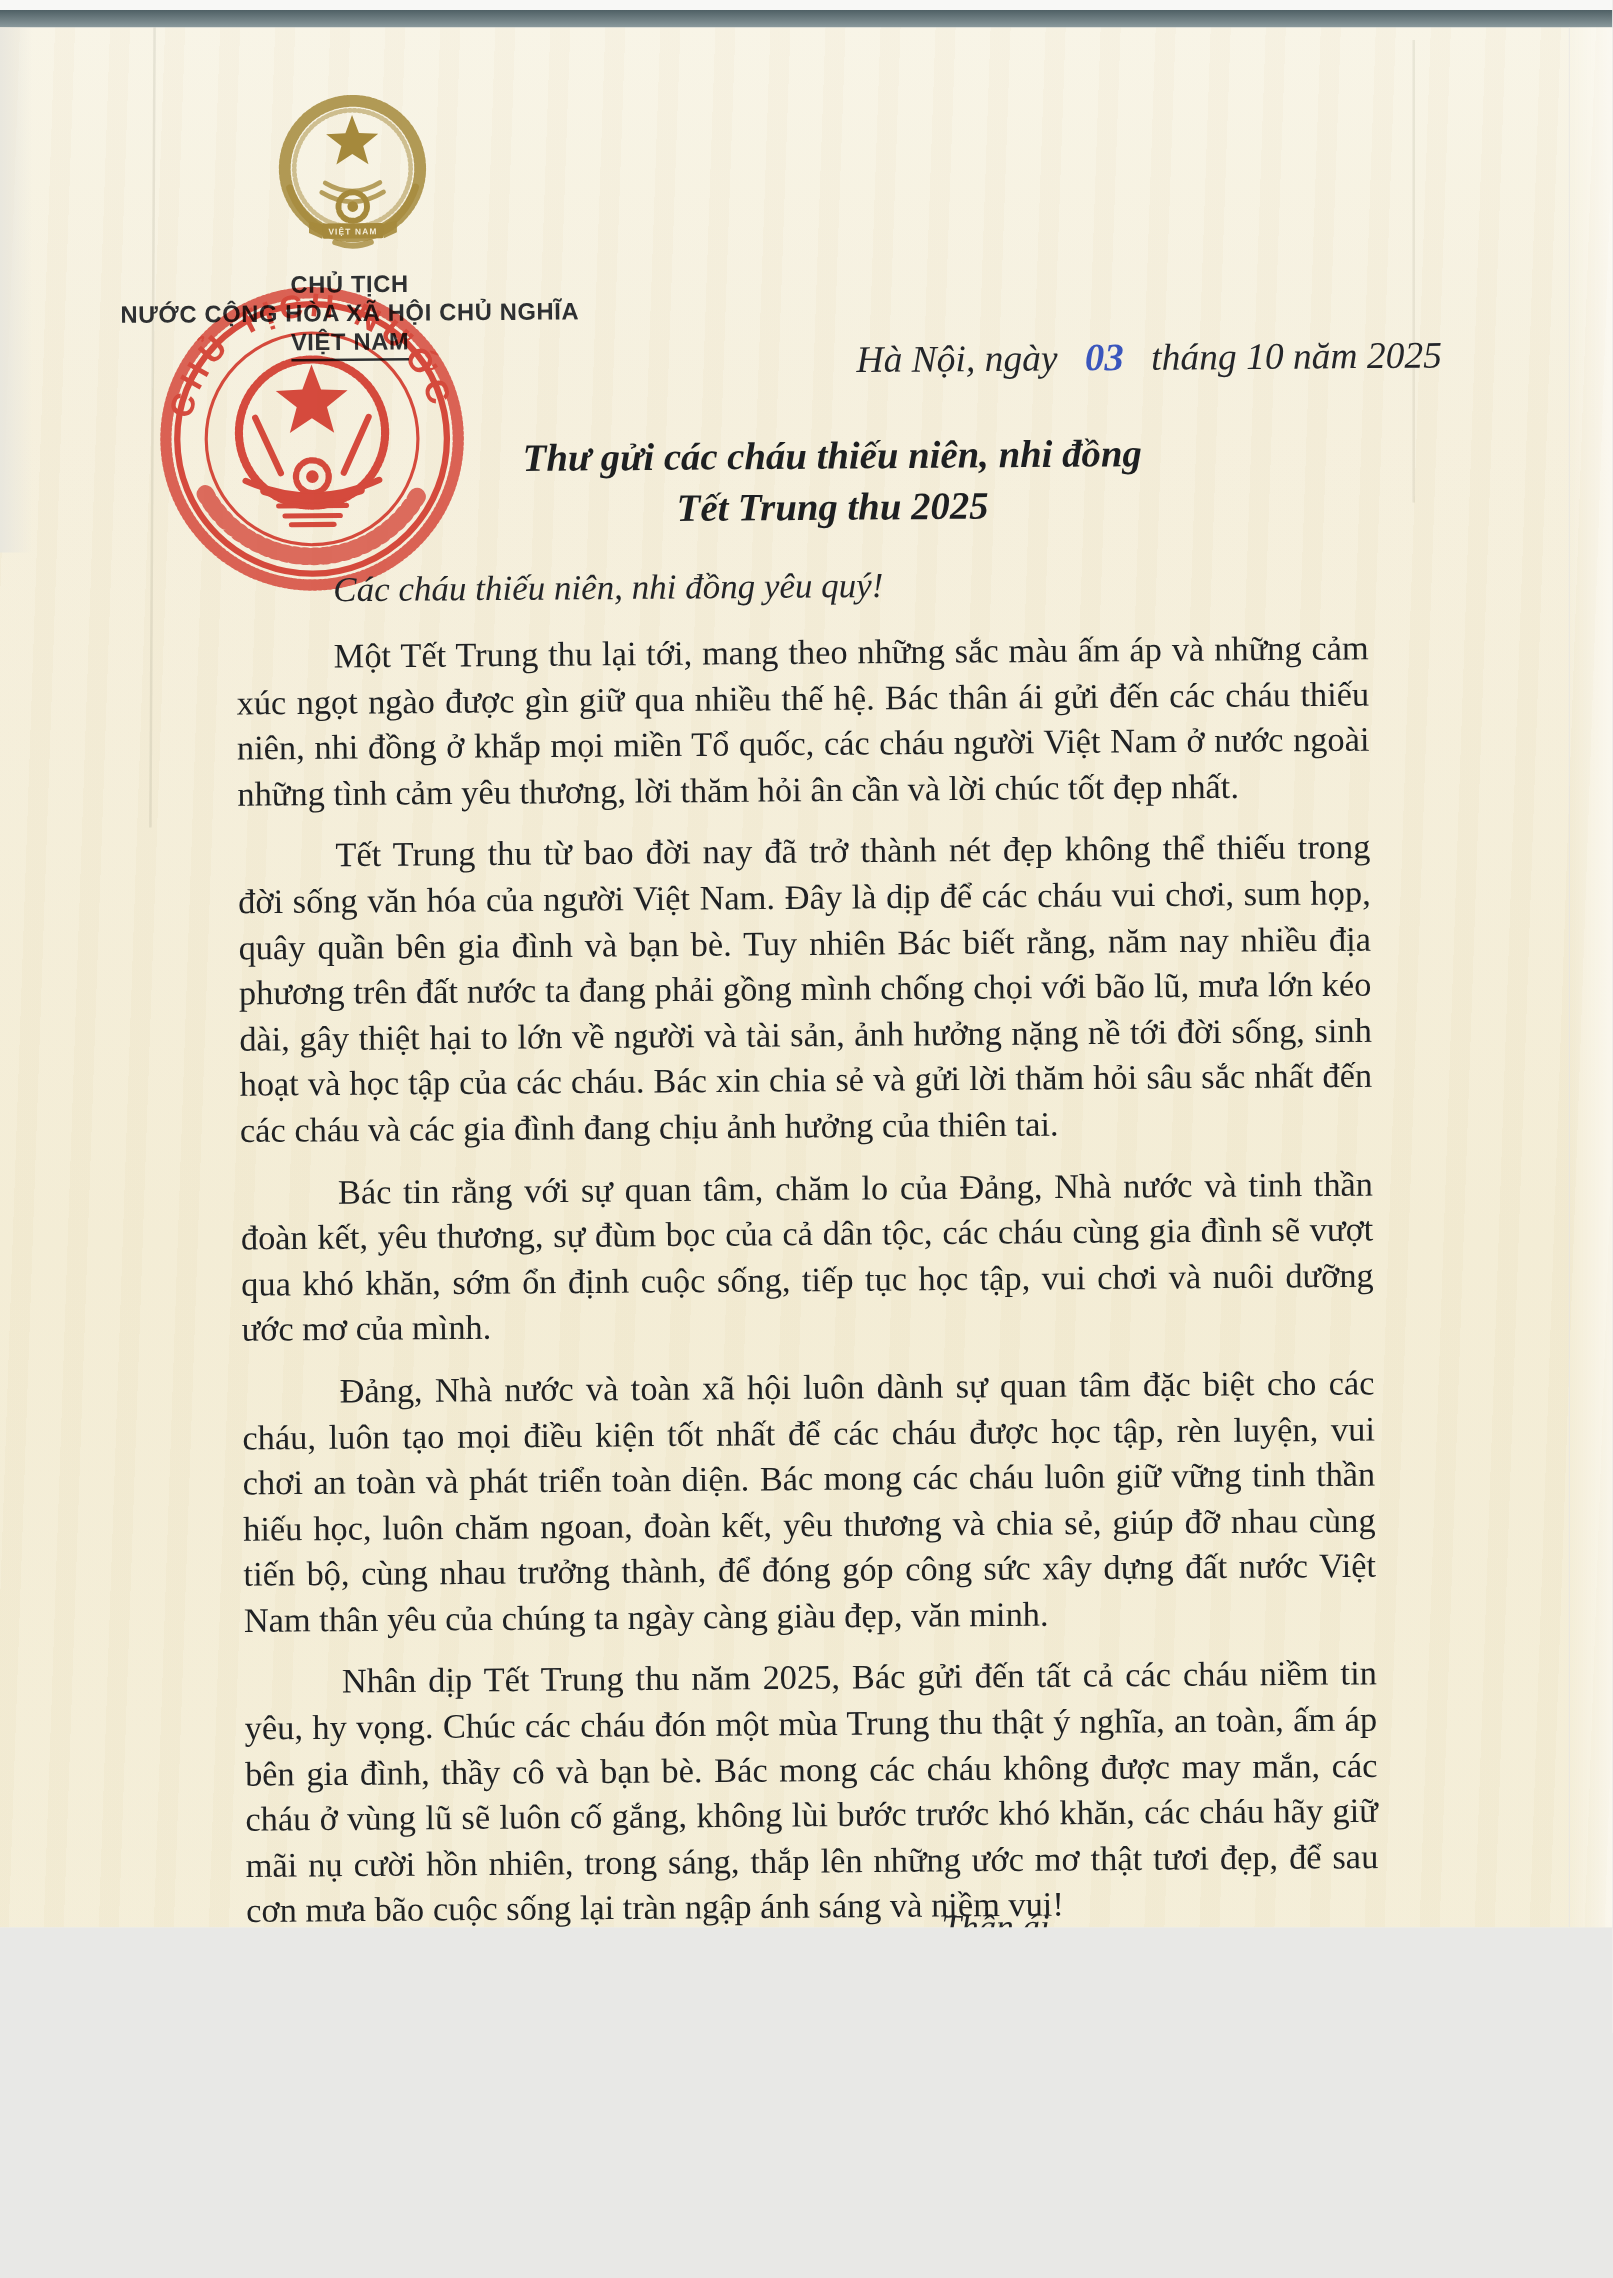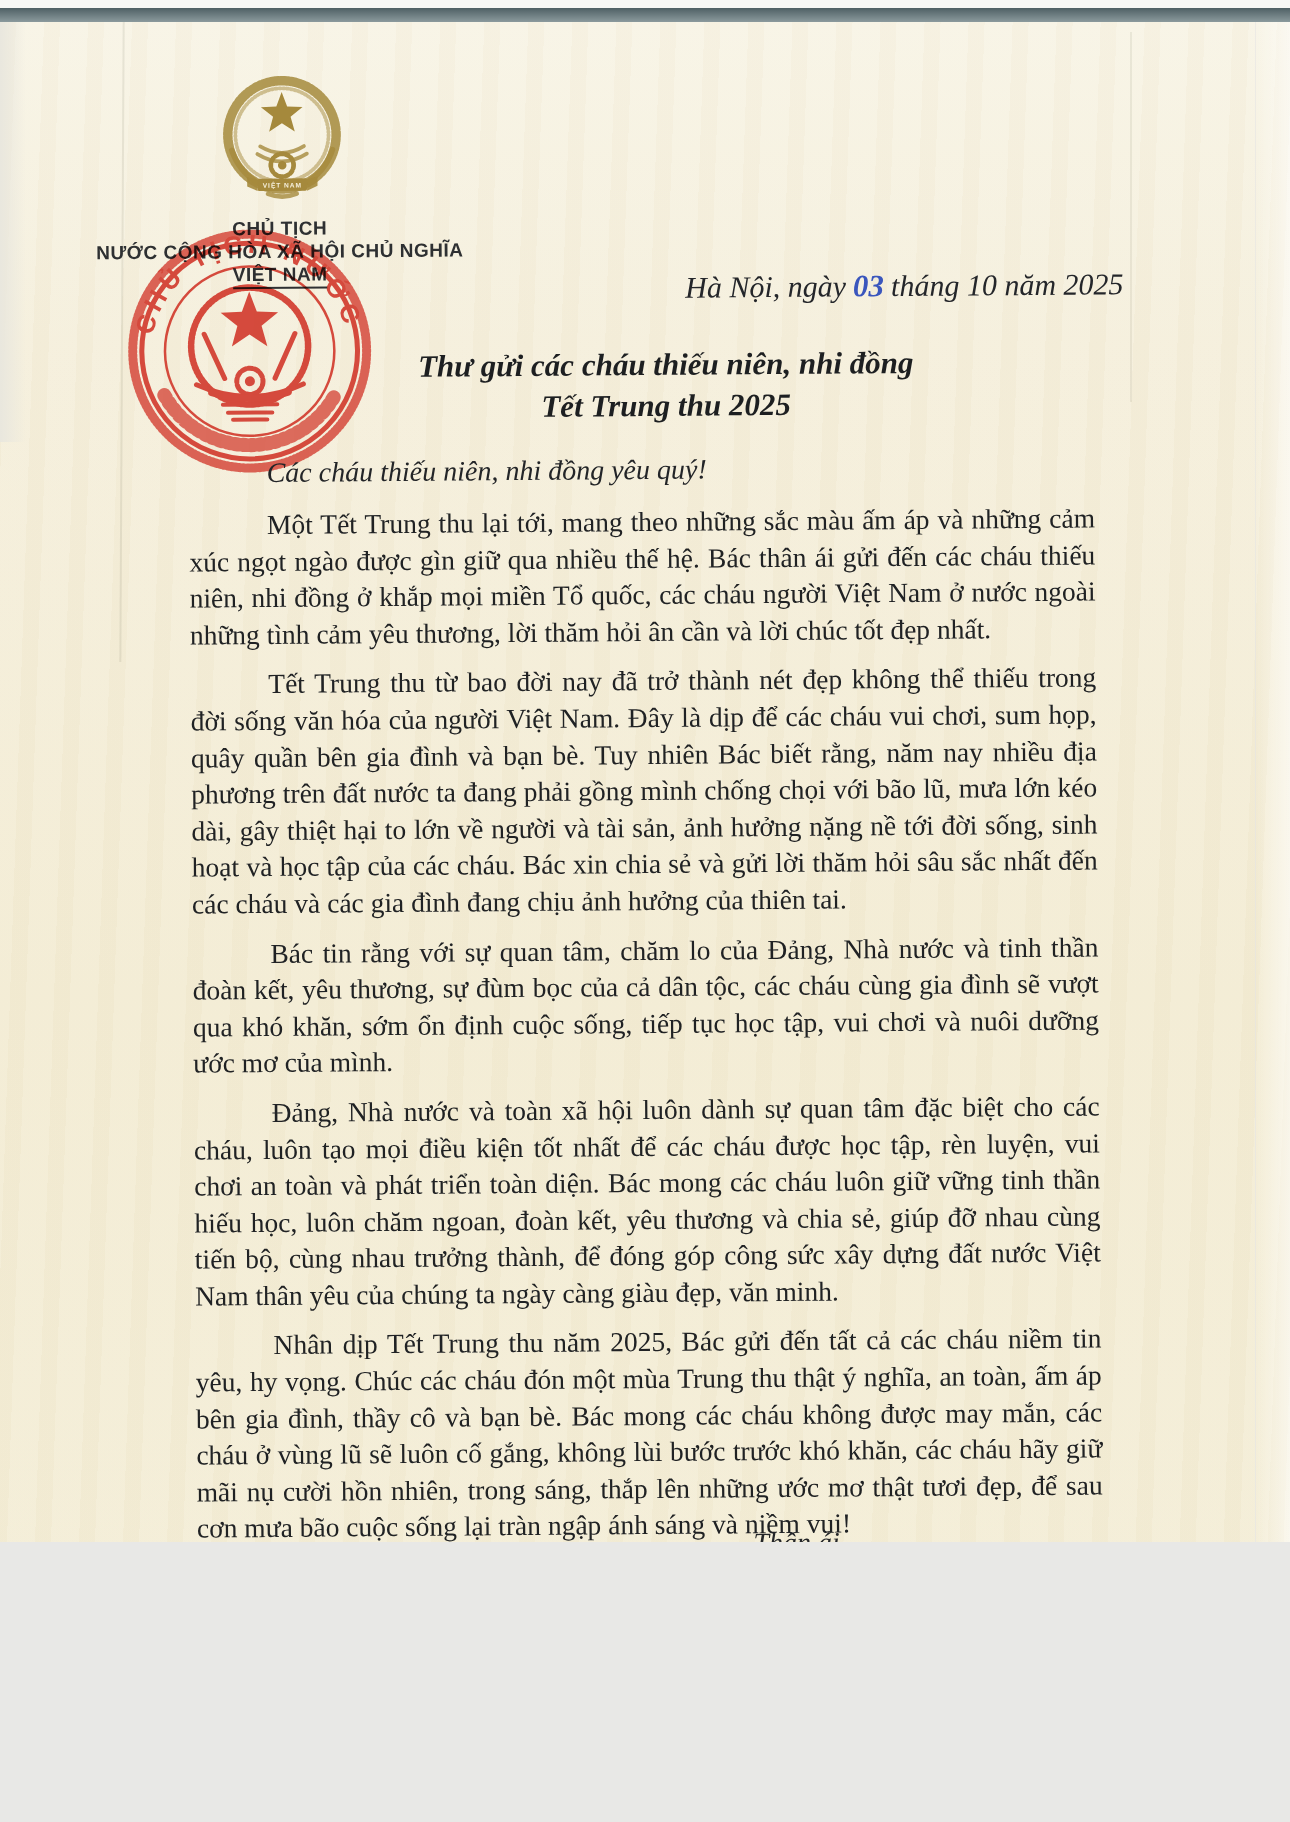--- a/index.html
+++ b/index.html
@@ -36,21 +36,21 @@
 
   
   .emblem{left:215px;top:34px;width:146px;height:152px;}
   .letterhead{left:55px;top:192px;width:460px;text-align:center;
               font-family:"Liberation Sans",sans-serif;font-weight:bold;
               font-size:19px;line-height:23px;color:#2e3032;letter-spacing:.5px;}
   .letterhead .nation{display:inline-block;border-bottom:2.5px solid #2e3032;padding-bottom:1px;}
 
   
   .dateline{left:690px;top:248px;width:500px;font-style:italic;font-size:30px;color:#24262a;white-space:nowrap;}
-  .dateline .day{color:#3a56bd;font-weight:bold;margin:0 7px;font-size:31px;}
+  .dateline .day{color:#3a56bd;font-weight:bold;margin:0 22px;font-size:31px;}
 
   
   .title{left:190px;top:322px;width:960px;text-align:center;font-weight:bold;font-style:italic;
          font-size:31px;line-height:41px;color:#1d1f21;}
 
   
   .stamp{left:128px;top:200px;width:252px;height:252px;mix-blend-mode:multiply;opacity:.92;}
 
   .salutation{left:270px;top:432px;width:700px;font-style:italic;font-size:28px;color:#232528;}
 

